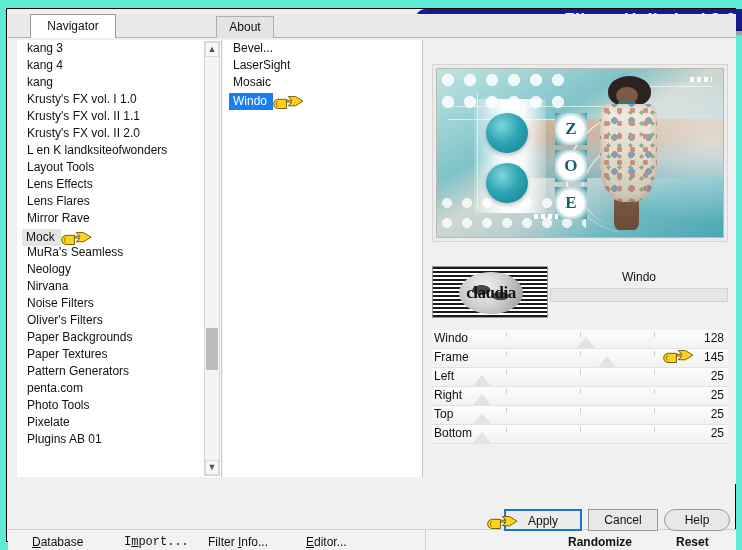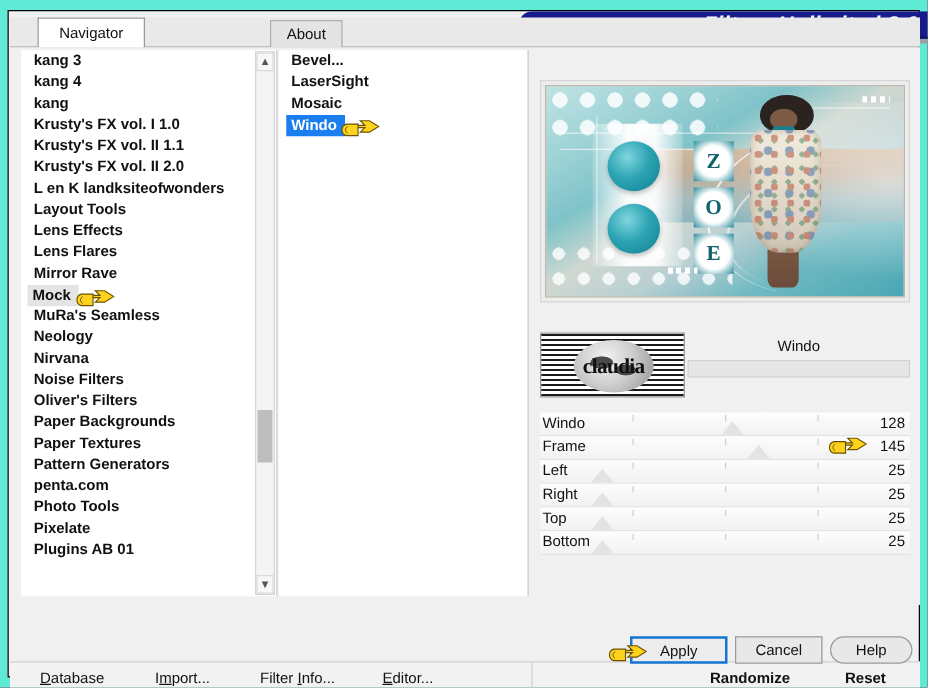--- a/index.html
+++ b/index.html
@@ -50,21 +50,20 @@
   
   .body{
     position:absolute;left:1px;top:29px;width:728px;height:446px;
     background:#f0f0f0;box-sizing:border-box;
   }
 
   
   .listpane{
     position:absolute;background:#fff;border:1px solid #8e8e8e;box-sizing:border-box;
     overflow:hidden;
-    font-weight:bold;
   }
   #cat-pane{left:9px;top:2px;width:205px;height:437px;border-top:none;border-left:none;border-bottom:none;border-right:1px solid #c8c8c8;background:#fff;}
   #filter-pane{left:215px;top:2px;width:200px;height:437px;background:#fff;border:none;border-right:1px solid #c8c8c8;}
 
   .li{
     position:relative;height:17px;line-height:17px;
     font-size:12px;color:#111;padding-left:10px;white-space:nowrap;cursor:default;
   }
   .li.sel-gray{background:#e4e4e4;display:inline-block;padding-right:6px;padding-left:4px;margin-left:5px;}
   .li.sel-blue{background:#1a7ef0;color:#fff;display:inline-block;padding-left:4px;padding-right:6px;margin-left:6px;}
@@ -424,21 +423,21 @@
               </div>
               <div class="slabel">Bottom</div>
               <div class="sval">25</div>
             </div>
           </div>
       </div>
     </div>
 
     <div class="cmdrow">
       <div class="cmd" style="left:24px;"><u>D</u><span>atabase</span></div>
-      <div class="cmd" style="left:116px;">I<u>m</u><span>port...</span></div>
+      <div class="cmd" style="left:116px;font-family:Liberation Mono, monospace;">I<u>m</u><span>port...</span></div>
       <div class="cmd" style="left:200px;">Filter <u>I</u><span>nfo...</span></div>
       <div class="cmd" style="left:298px;"><u>E</u><span>ditor...</span></div>
       <div class="cmdR" style="left:560px;">Randomize</div>
       <div class="cmdR" style="left:668px;">Reset</div>
       <div class="sep-v" style="left:417px;top:0;height:28px;"></div>
     </div>
 
   </div>
 
   <div class="dbtn focus" style="left:504px;width:78px;">Apply</div>

